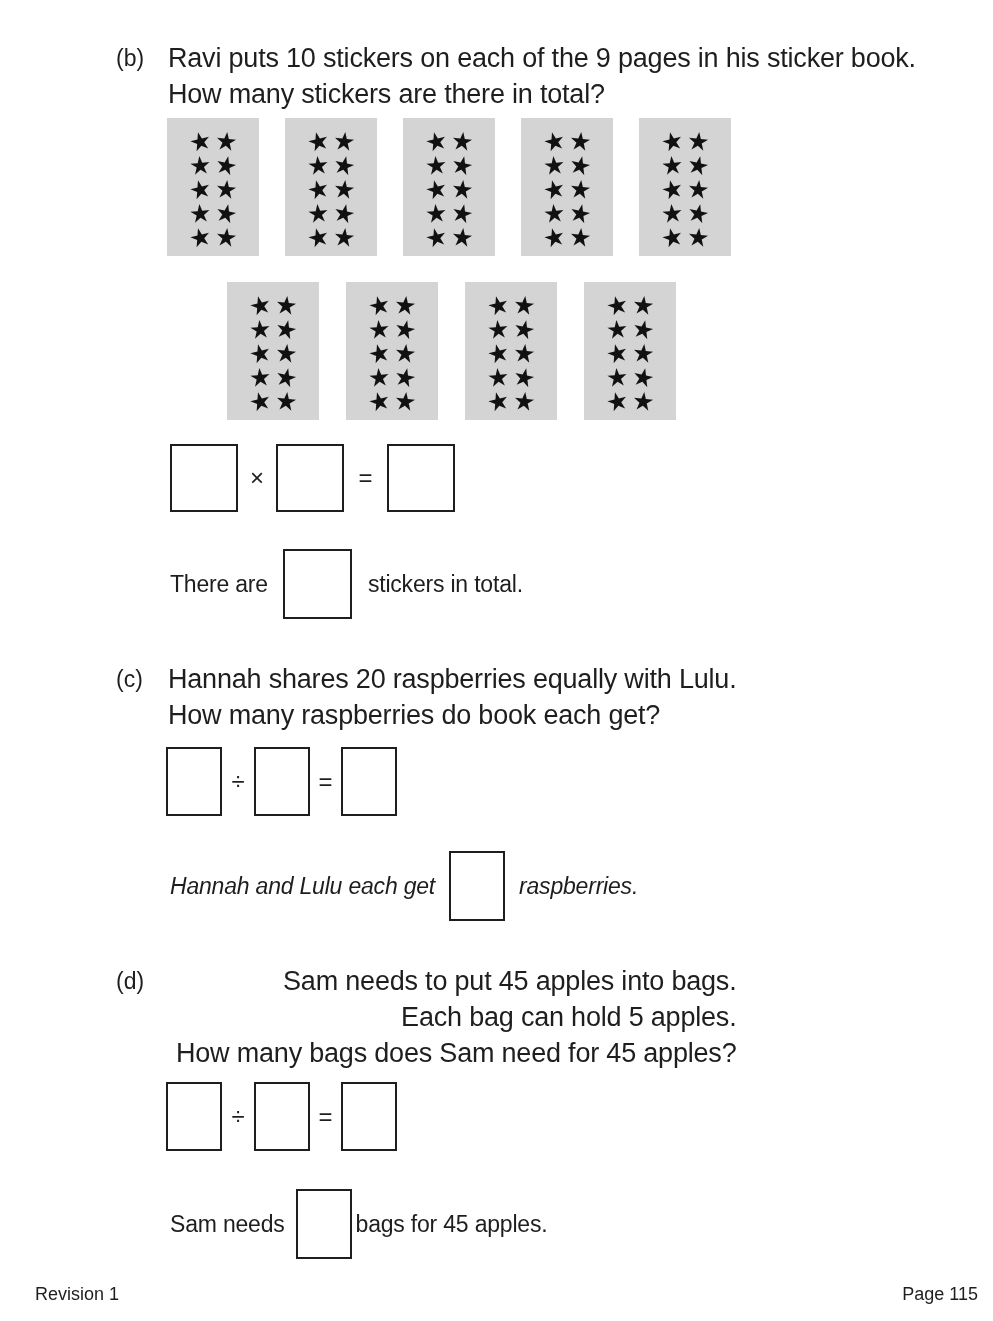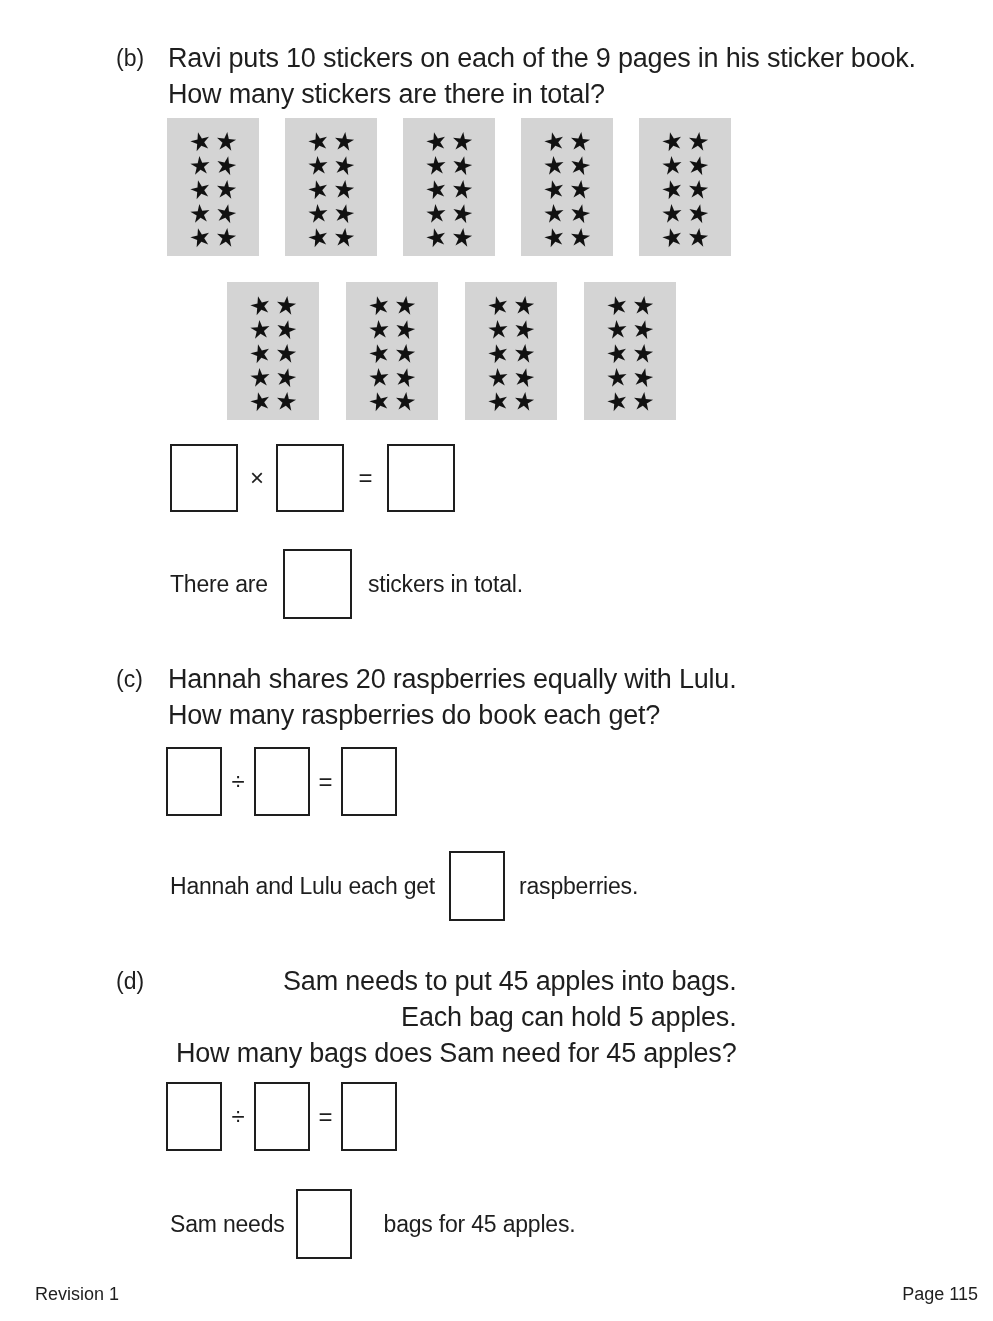--- a/index.html
+++ b/index.html
@@ -268,21 +268,21 @@
   </div>
 
   <div class="eq-row" style="left:166px; top:747px;">
     <div class="box eq-cd"></div>
     <div class="op" style="width:32px;">÷</div>
     <div class="box eq-cd"></div>
     <div class="op" style="width:31px;">=</div>
     <div class="box eq-cd"></div>
   </div>
 
-  <div class="ans-row" style="left:170px; top:851px;">
+  <div class="ans-row" style="left:170px; top:851px;font-style:italic;">
     <span>Hannah and Lulu each get</span>
     <div class="box ans-cd" style="margin-left:14px;"></div>
     <span style="margin-left:14px;">raspberries.</span>
   </div>
 
   <div class="qlabel" style="left:116px; top:963px;">(d)</div>
   <div class="qtext" style="left:176px; top:963px;text-align:right;">
     <div>Sam needs to put 45 apples into bags.</div>
     <div>Each bag can hold 5 apples.</div>
     <div>How many bags does Sam need for 45 apples?</div>
@@ -292,19 +292,19 @@
     <div class="box eq-cd"></div>
     <div class="op" style="width:32px;">÷</div>
     <div class="box eq-cd"></div>
     <div class="op" style="width:31px;">=</div>
     <div class="box eq-cd"></div>
   </div>
 
   <div class="ans-row" style="left:170px; top:1189px;align-items:center;">
     <span>Sam needs</span>
     <div class="box ans-cd" style="margin-left:11px;"></div>
-    <span style="margin-left:32px;">bags for 45 apples.</span>
+    <span style="margin-left:4px;">bags for 45 apples.</span>
   </div>
 
   <div class="footer-left">Revision 1</div>
   <div class="footer-right">Page 115</div>
 
 </div>
 
 </body></html>

